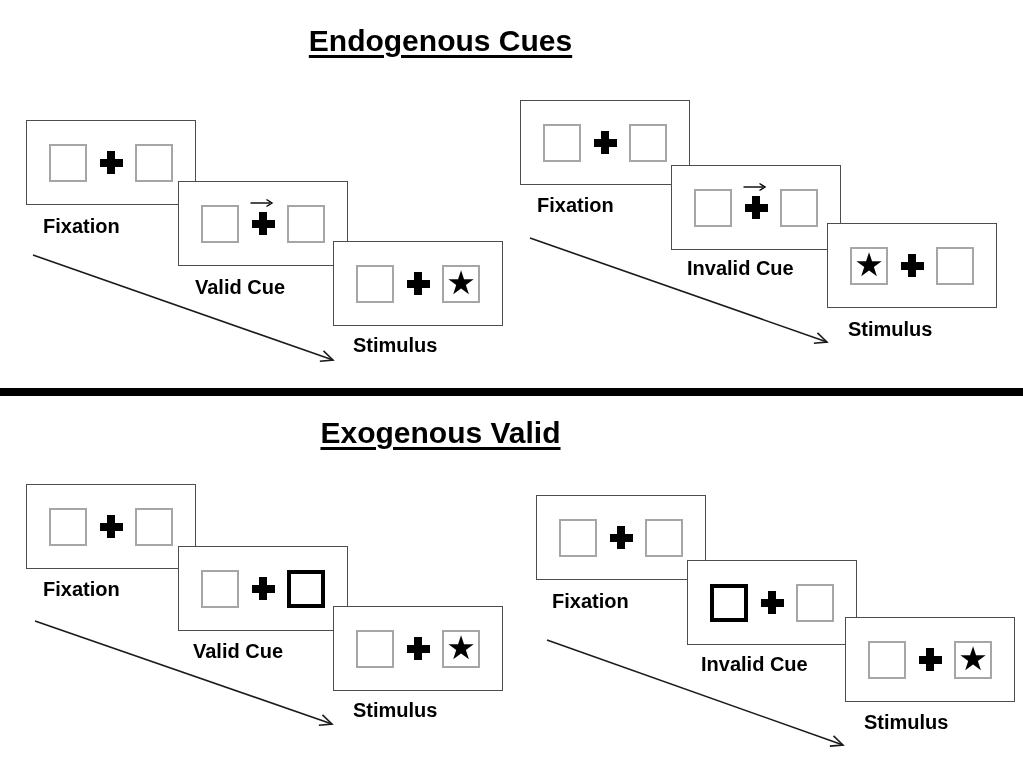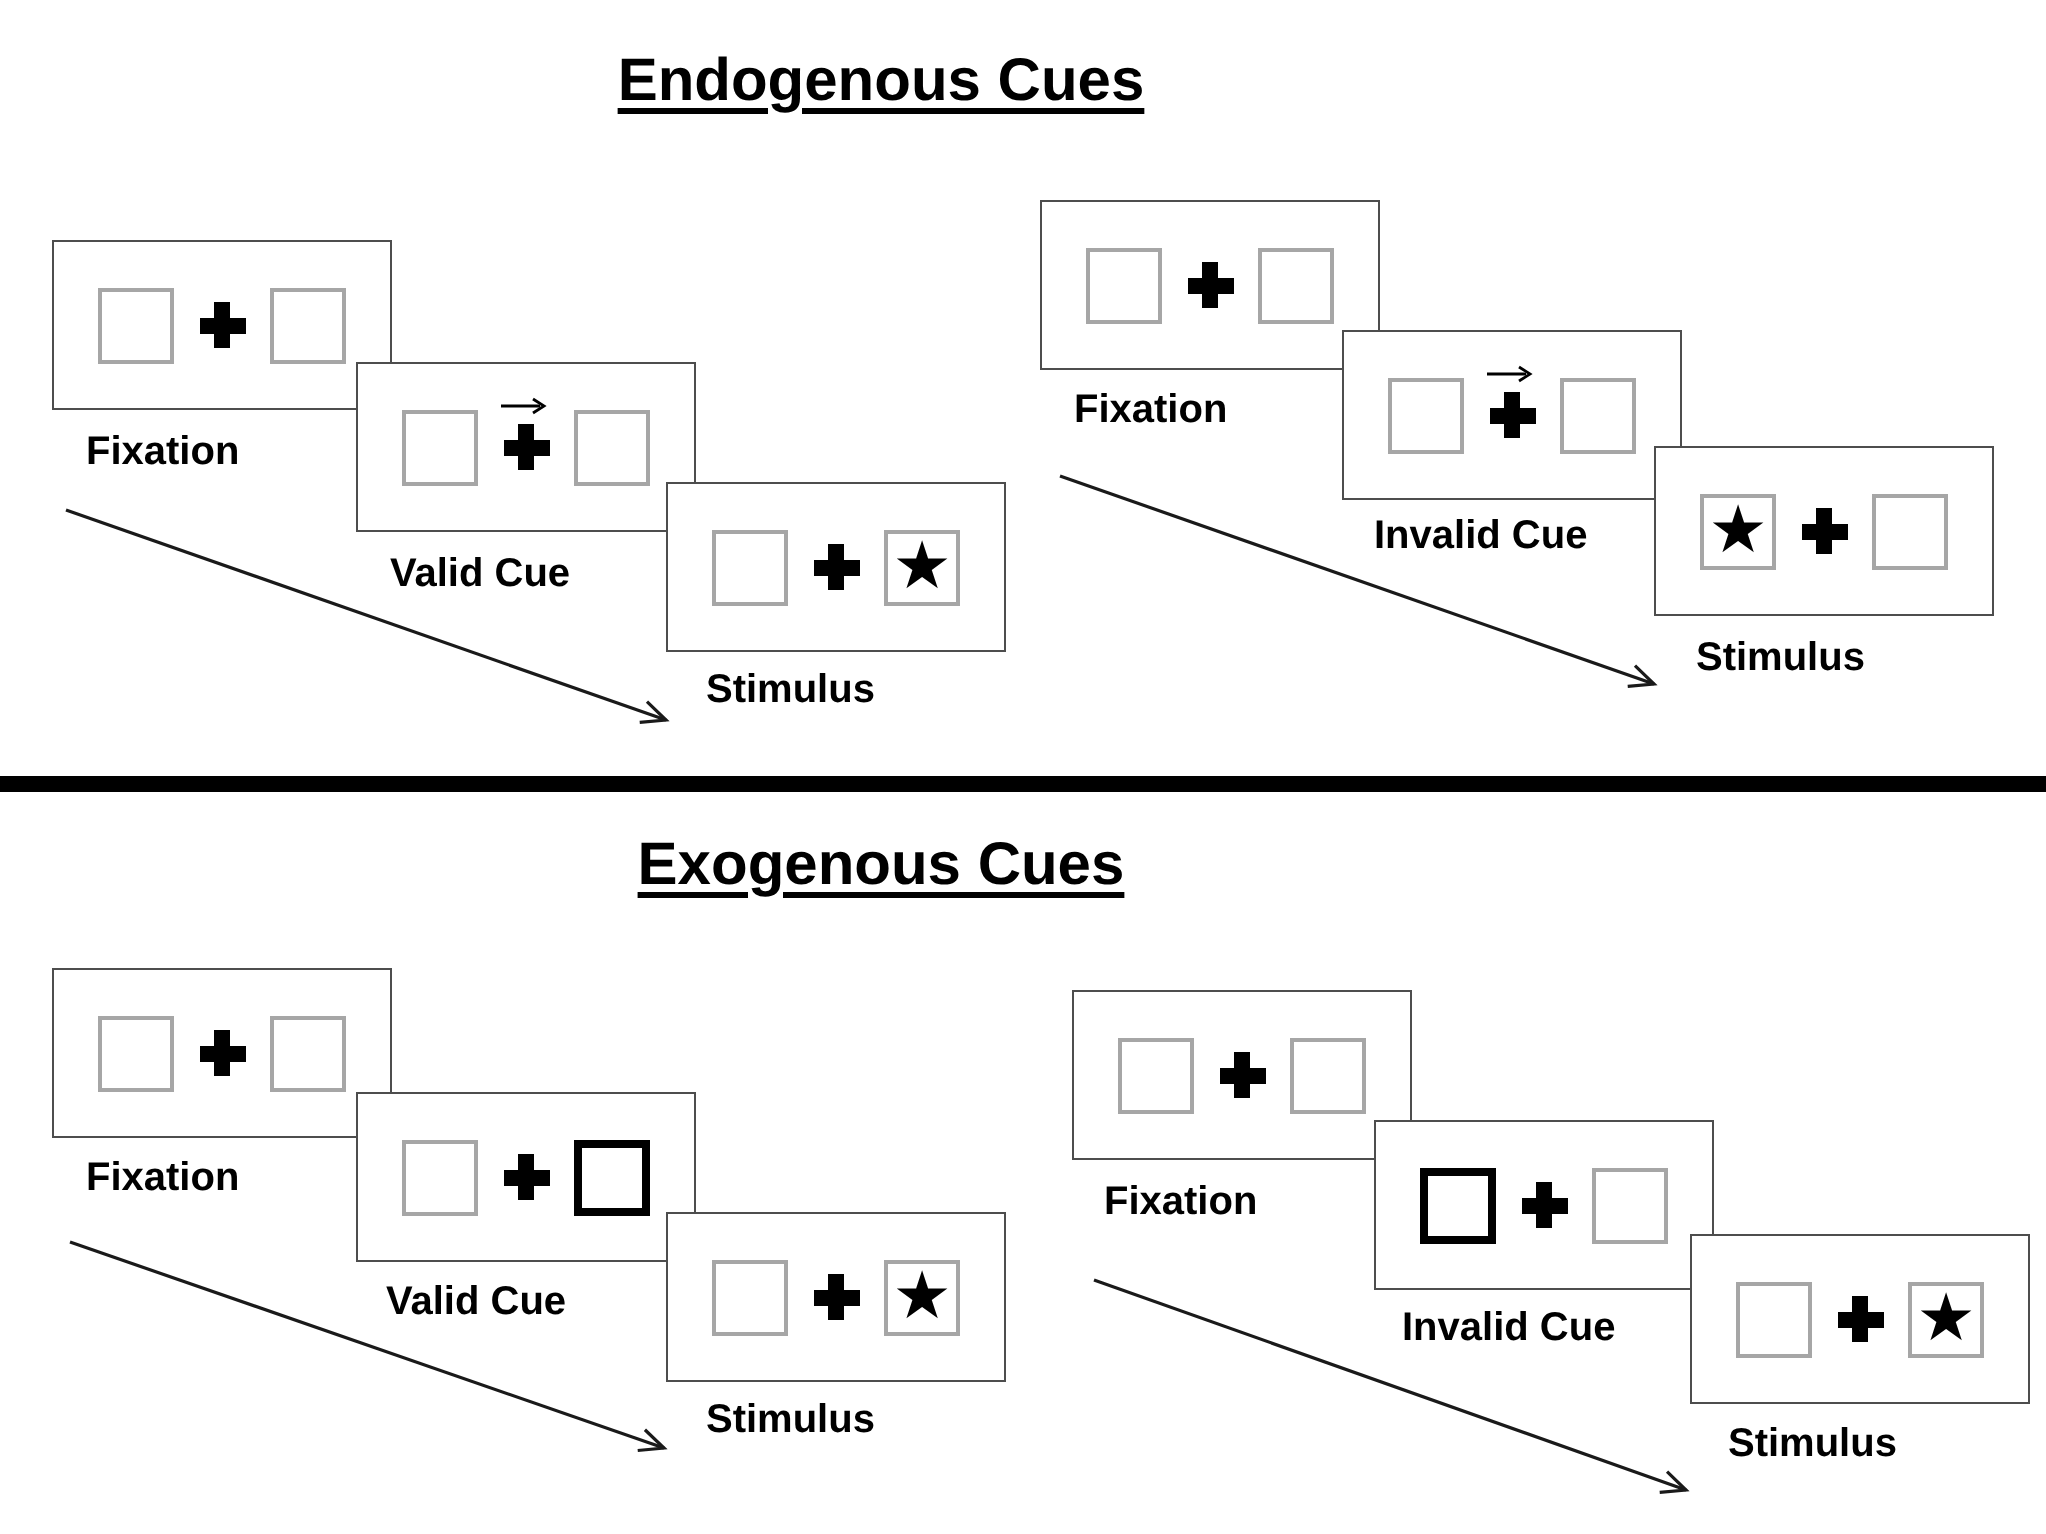--- a/index.html
+++ b/index.html
@@ -163,21 +163,21 @@
   <span class="sq"></span>
 </div>
 <div class="plabel" id="s1b-l3">Stimulus</div>
 
 <svg class="seq-arrow" id="s1b-arrow" width="312" height="118" viewBox="0 0 312 118">
     <line x1="4" y1="5" x2="301" y2="109" marker-end="url(#ah)"></line>
   </svg>
 
 <div class="divider"></div>
 
-<div class="section-title" id="title-exo">Exogenous Cues</div>
+<div class="section-title" id="title-exo">Exogenous Valid</div>
 
 <div class="panel" id="s2a-p1">
   <span class="sq"></span>
   <span class="plus-wrap">
       <span class="plus"></span>
     </span>
   <span class="sq"></span>
 </div>
 <div class="plabel" id="s2a-l1">Fixation</div>
 

